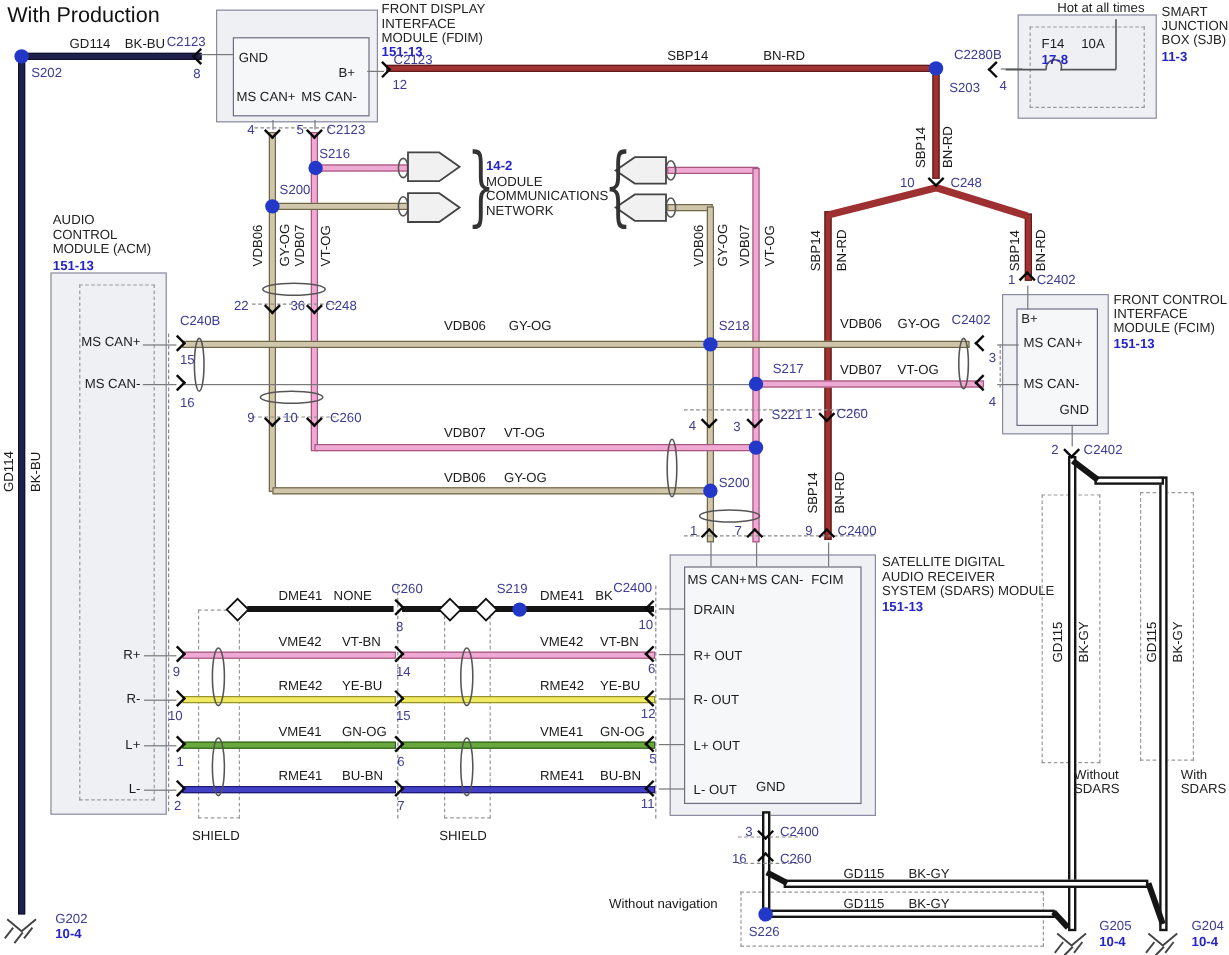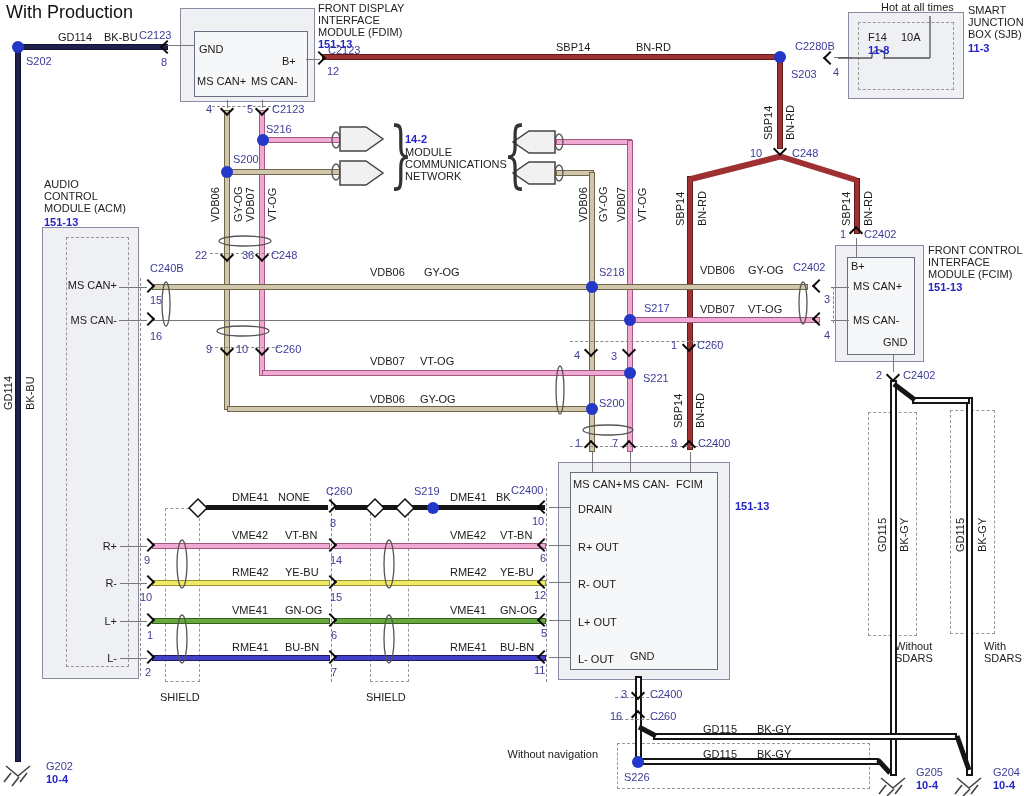--- a/index.html
+++ b/index.html
@@ -270,21 +270,21 @@
   <span class="lbl nv" style="left:327px;top:65px">12</span>
 
   <span class="lbl" style="left:556px;top:41px">SBP14</span>
   <span class="lbl" style="left:636px;top:41px">BN-RD</span>
   <span class="lbl nv" style="left:795px;top:40px">C2280B</span>
   <span class="lbl nv" style="left:791px;top:68px">S203</span>
   <span class="lbl nv" style="left:833px;top:66px">4</span>
   <span class="lbl" style="left:881px;top:1px">Hot at all times</span>
   <span class="lbl" style="left:868px;top:31px">F14</span>
   <span class="lbl" style="left:901px;top:31px">10A</span>
-  <span class="lbl rf" style="left:868px;top:44px">11-8</span>
+  <span class="lbl rf" style="left:868px;top:44px">17-8</span>
   <span class="lbl ti" style="left:968px;top:4px">SMART
 JUNCTION
 BOX (SJB)</span>
   <span class="lbl rf" style="left:968px;top:42px">11-3</span>
 
   <span class="lbl nv" style="left:206px;top:103px">4</span>
   <span class="lbl nv" style="left:247px;top:103px">5</span>
   <span class="lbl nv" style="left:272px;top:103px">C2123</span>
   <span class="lbl nv" style="left:266px;top:123px">S216</span>
   <span class="lbl nv" style="left:233px;top:153px">S200</span>
@@ -339,21 +339,21 @@
   <span class="lbl" style="left:700px;top:264px">VDB06</span>
   <span class="lbl" style="left:748px;top:264px">GY-OG</span>
   <span class="lbl nv" style="left:793px;top:261px">C2402</span>
   <span class="lbl nv" style="left:824px;top:293px">3</span>
   <span class="lbl nv" style="left:644px;top:302px">S217</span>
   <span class="lbl" style="left:700px;top:303px">VDB07</span>
   <span class="lbl" style="left:748px;top:303px">VT-OG</span>
   <span class="lbl nv" style="left:824px;top:329px">4</span>
   <span class="lbl" style="left:370px;top:355px">VDB07</span>
   <span class="lbl" style="left:420px;top:355px">VT-OG</span>
-  <span class="lbl nv" style="left:643px;top:372px">S221</span>
+  <span class="lbl nv" style="left:643px;top:340px">S221</span>
   <span class="lbl" style="left:370px;top:393px">VDB06</span>
   <span class="lbl" style="left:420px;top:393px">GY-OG</span>
   <span class="lbl nv" style="left:599px;top:397px">S200</span>
   <span class="lbl nv" style="left:574px;top:349px">4</span>
   <span class="lbl nv" style="left:611px;top:350px">3</span>
   <span class="lbl nv" style="left:671px;top:339px">1</span>
   <span class="lbl nv" style="left:697px;top:339px">C260</span>
 
   <span class="lbl nv" style="left:840px;top:228px">1</span>
   <span class="lbl nv" style="left:864px;top:228px">C2402</span>
@@ -374,20 +374,23 @@
   <span class="lbl nv" style="left:698px;top:437px">C2400</span>
   <span class="lbl" style="left:573px;top:478px">MS CAN+</span>
   <span class="lbl" style="left:623px;top:478px">MS CAN-</span>
   <span class="lbl" style="left:676px;top:478px">FCIM</span>
   <span class="lbl" style="left:578px;top:503px">DRAIN</span>
   <span class="lbl" style="left:578px;top:541px">R+ OUT</span>
   <span class="lbl" style="left:578px;top:578px">R- OUT</span>
   <span class="lbl" style="left:578px;top:616px">L+ OUT</span>
   <span class="lbl" style="left:578px;top:653px">L- OUT</span>
   <span class="lbl" style="left:630px;top:650px">GND</span>
+  <span class="lbl ti" style="left:735px;top:463px">SATELLITE DIGITAL
+AUDIO RECEIVER
+SYSTEM (SDARS) MODULE</span>
   <span class="lbl rf" style="left:735px;top:500px">151-13</span>
 
   <span class="lbl" style="left:232px;top:491px">DME41</span>
   <span class="lbl" style="left:278px;top:491px">NONE</span>
   <span class="lbl nv" style="left:326px;top:485px">C260</span>
   <span class="lbl nv" style="left:330px;top:517px">8</span>
   <span class="lbl nv" style="left:414px;top:485px">S219</span>
   <span class="lbl" style="left:450px;top:491px">DME41</span>
   <span class="lbl" style="left:496px;top:491px">BK</span>
   <span class="lbl nv" style="left:511px;top:484px">C2400</span>

